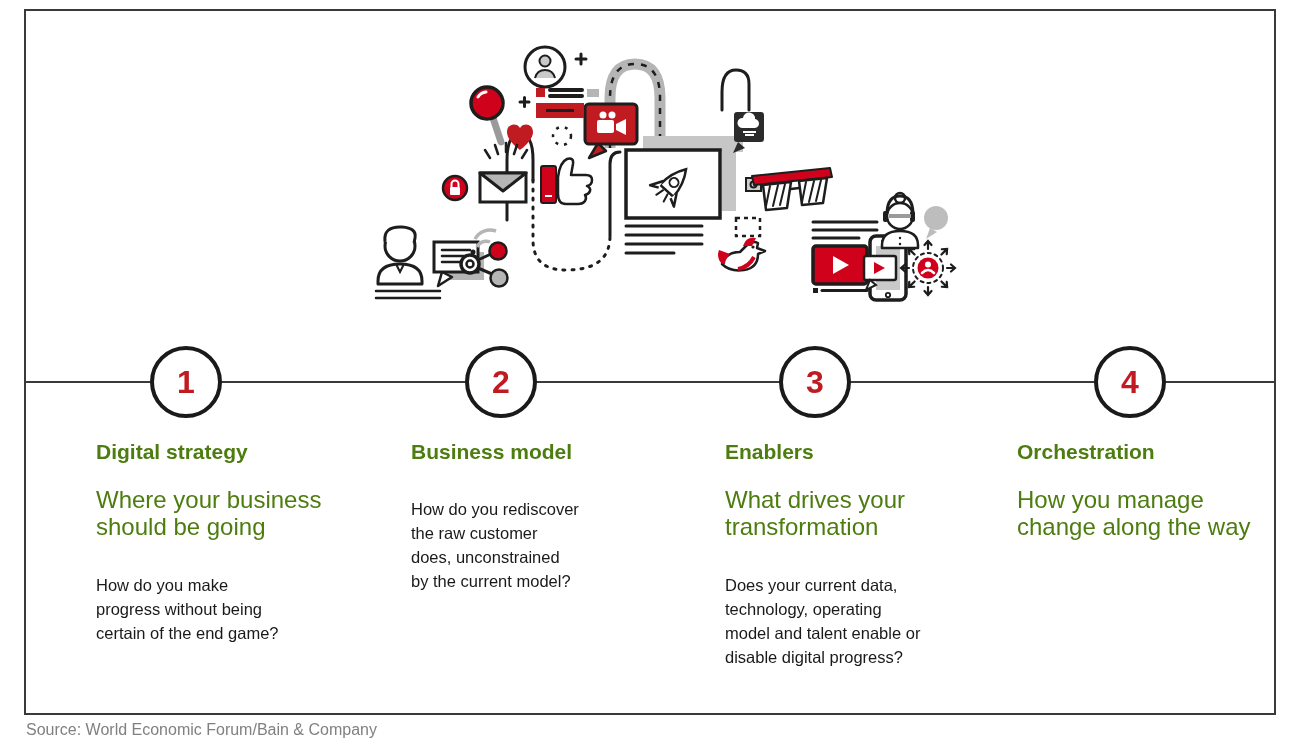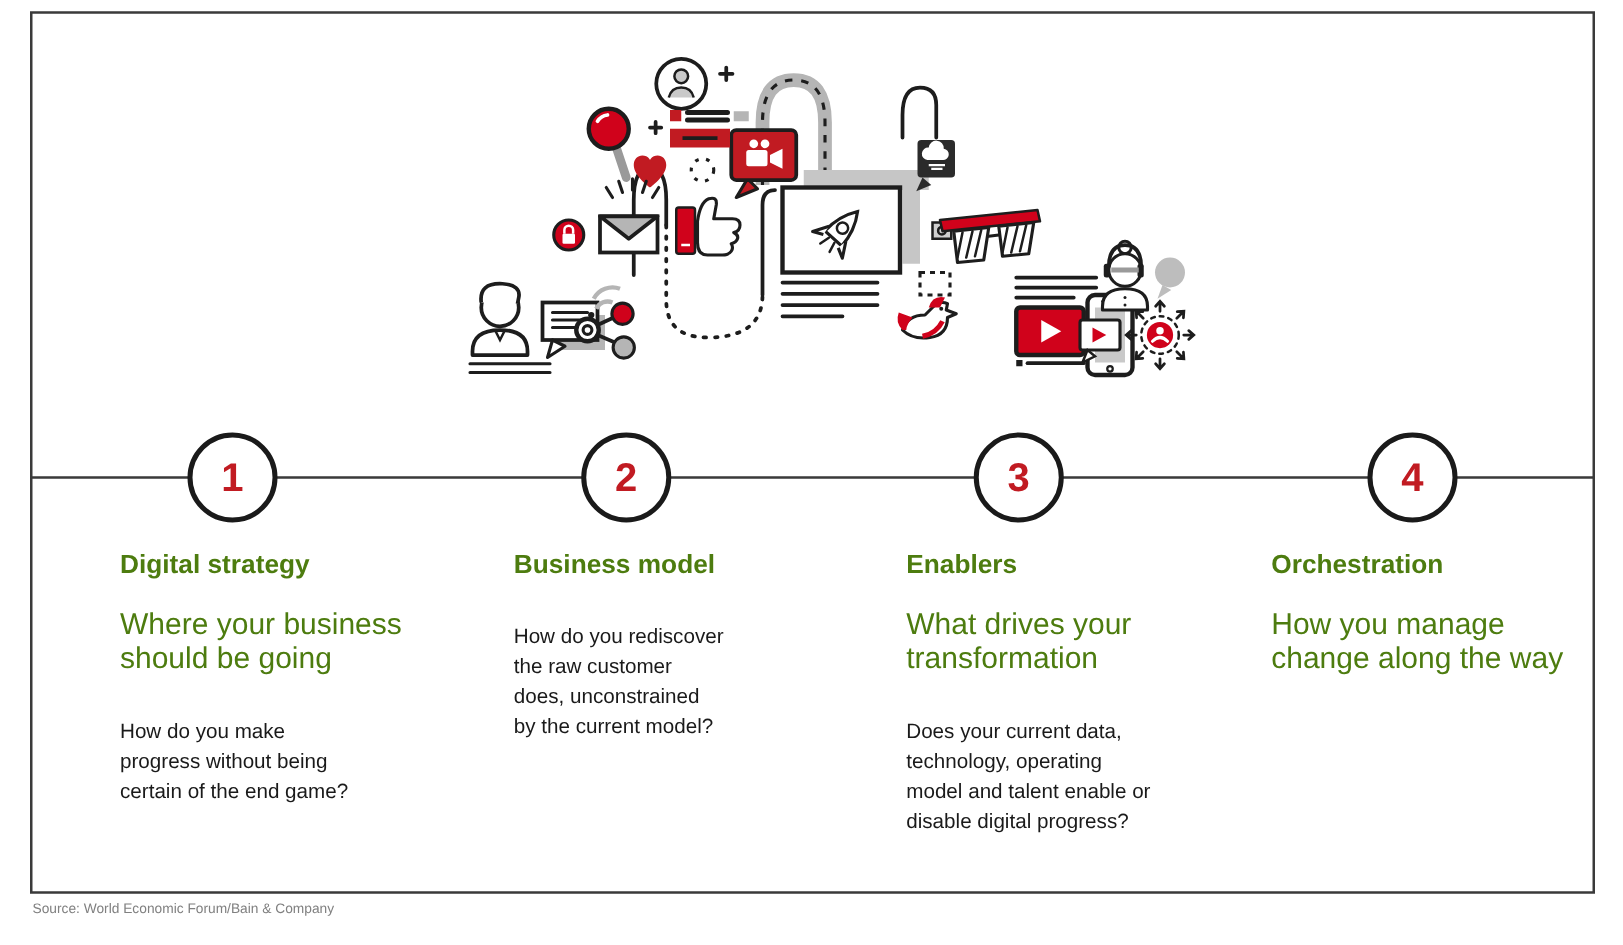--- a/index.html
+++ b/index.html
@@ -7,21 +7,21 @@
          font-family:"Liberation Sans","DejaVu Sans",sans-serif;color:#1a1a1a;}
   .frame{position:absolute;left:24px;top:9px;width:1252px;height:706px;border:2px solid #3a3a3a;box-sizing:border-box;background:#fff;}
   .timeline{position:absolute;left:24px;top:381px;width:1252px;height:2px;background:#3a3a3a;}
   .circle{position:absolute;top:346px;width:64px;height:64px;border:4px solid #1a1a1a;border-radius:50%;
           background:#fff;display:flex;align-items:center;justify-content:center;}
   .circle span{font-size:32px;font-weight:bold;color:#c11b22;}
   .col{position:absolute;top:440px;width:300px;}
   .col .title{font-size:21px;font-weight:bold;color:#4d7c0f;line-height:24px;}
   .col .subtitle{font-size:24px;line-height:27px;margin-top:22px;white-space:pre-line;color:#4d7c0f;}
   .col .question{font-size:16.5px;line-height:24px;margin-top:33px;white-space:pre-line;color:#1a1a1a;}
-  .source{position:absolute;left:26px;top:721px;font-size:11px;color:#808080;}
+  .source{position:absolute;left:26px;top:721px;font-size:16px;color:#808080;}
   .illo{position:absolute;left:370px;top:40px;width:590px;height:275px;}
   svg .ln{stroke:#1d1d1d;stroke-linecap:round;}
 </style>
 </head>
 <body>
 
 <div id="stage">
   <div class="frame"></div>
 
   <svg class="illo" viewBox="0 0 590 275">

